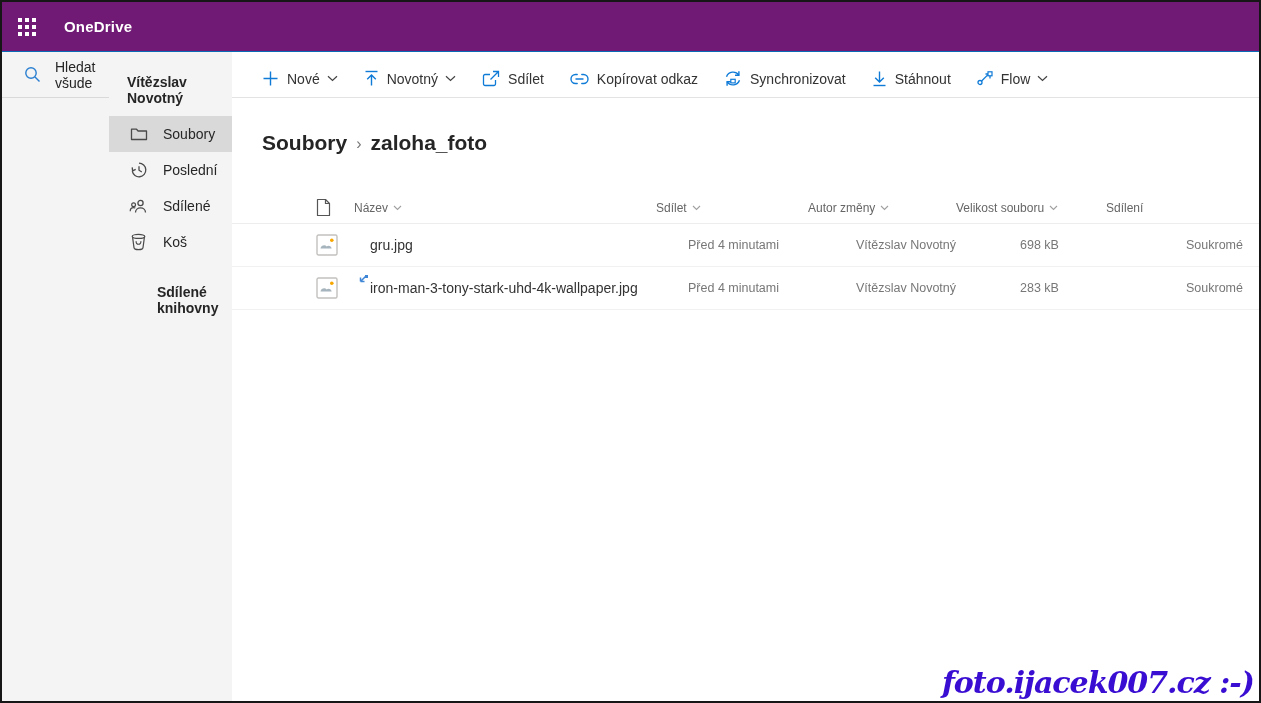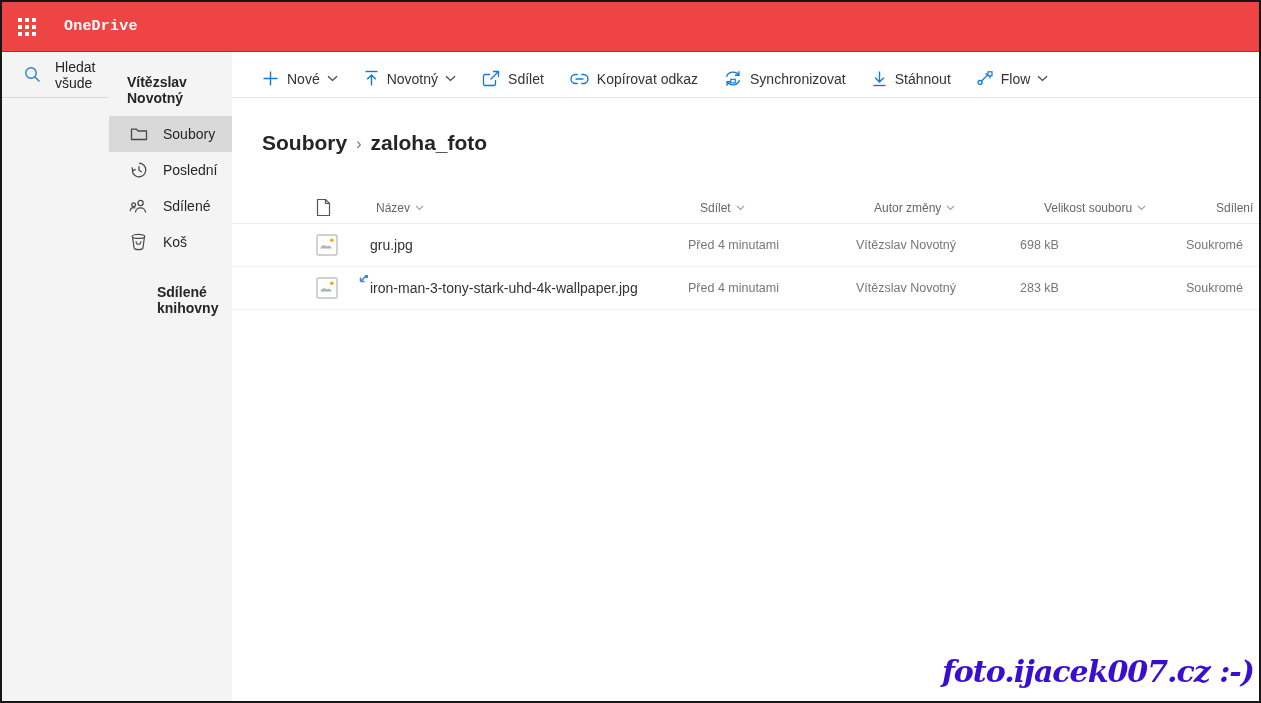--- a/index.html
+++ b/index.html
@@ -7,24 +7,23 @@
   body { font-family: "Liberation Sans", "DejaVu Sans", sans-serif; }
   .frame {
     position: relative;
     width: 1261px; height: 703px;
     border: 2px solid #161616;
     background: #fff;
     overflow: hidden;
   }
   
   .topbar {
-    height: 50px; background: #ef4444;
+    height: 50px; background: #701a75;
     display: flex; align-items: center;
     border-bottom: 1px solid #0b6ab5;
-    font-family: Liberation Mono, monospace;
   }
   .waffle-btn {
     width: 50px; height: 50px; display: flex; align-items: center; justify-content: center;
     cursor: pointer;
   }
   .waffle {
     display: grid; grid-template-columns: repeat(3, 4px); grid-template-rows: repeat(3, 4px);
     gap: 3px;
   }
   .waffle span { background: #ffffff; width: 4px; height: 4px; }
@@ -75,34 +74,34 @@
   }
   .crumb { cursor: pointer; }
   .crumb-sep { color: #777; font-size: 16px; font-weight: 400; padding: 0 9px; margin-top: 2px; }
   
   .filetable { margin-top: 37px; }
   .trow {
     display: grid;
     grid-template-columns: 38px 302px 152px 148px 150px 1fr;
     padding-left: 84px; align-items: center;
   }
-  .thead { height: 32px; border-bottom: 1px solid #ededed; gap: 22px; }
+  .thead { height: 32px; border-bottom: 1px solid #ededed; }
   .th {
     font-size: 12px; color: #666666; display: flex; align-items: center; cursor: pointer;
   }
   .th .chev { margin-left: 5px; display: flex; align-items: center; }
   .tdata { height: 43px; border-bottom: 1px solid #f1f1f1; cursor: pointer; gap: 16px; }
   .cell-name { font-size: 14px; color: #333333; display: flex; align-items: center; }
   .cell-dim { font-size: 12.5px; color: #777777; }
   .file-icon-cell { display: flex; align-items: center; }
   .upload-mark { position: relative; top: -8px; left: -2px; width: 0; display: inline-block; }
   .upload-mark svg { position: absolute; left: -12px; top: -6px; }
   
   .watermark {
-    position: absolute; right: 5px; bottom: 12px;
+    position: absolute; right: 5px; bottom: 1px;
     font-family: "DejaVu Serif", serif;
     font-style: italic; font-weight: 700; font-size: 30px;
     color: #3a0dd2; letter-spacing: -1px;
     text-shadow: -1px -1px 0 #fff, 1px -1px 0 #fff, -1px 1px 0 #fff, 1px 1px 0 #fff, 2px 2px 1px #fff;
     white-space: nowrap;
   }
 </style>
 </head>
 <body>
 

